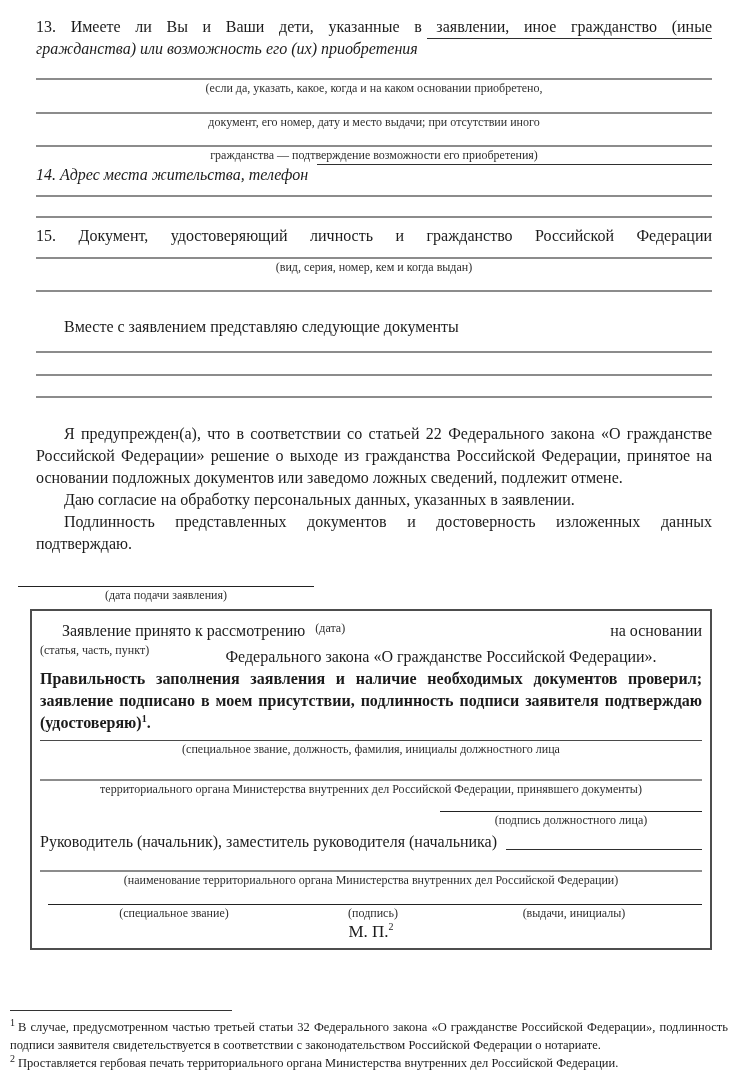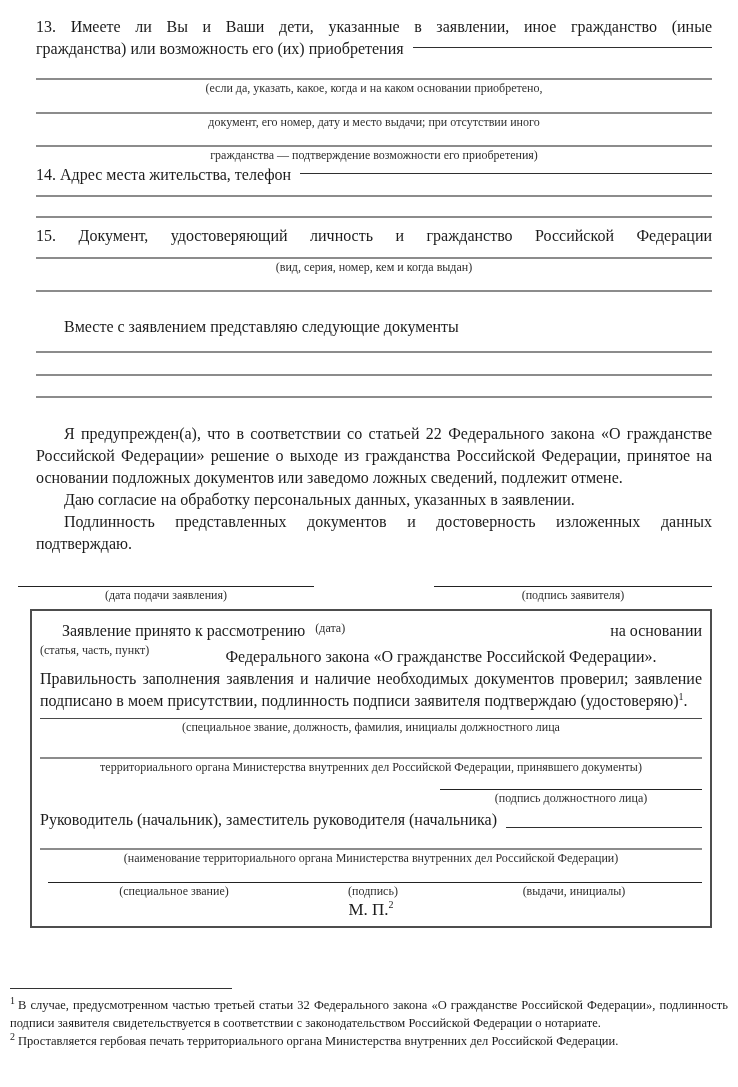--- a/index.html
+++ b/index.html
@@ -10,21 +10,21 @@
     background: #ffffff;
     color: #1b1b1b;
     font-family: "Liberation Serif", "DejaVu Serif", serif;
     font-size: 16px; line-height: 22px;
     overflow: hidden;
   }
   .main { padding: 16px 26px 0 36px; }
 
   .jline { text-align: justify; text-align-last: justify; }
   .just  { text-align: justify; }
-  .flexline { display: flex; align-items: center; }
+  .flexline { display: flex; align-items: flex-start; font-style: italic; }
   .flexline > span:first-child { white-space: nowrap; }
   .fill { flex: 1 1 auto; border-bottom: 1.5px solid #2f2f2f; margin-left: 9px; margin-bottom: 3px; height: 0; }
 
   .fline  { border-top: 2px solid #8c8c8c; height: 0; }
   .fline.dark { border-top: 1.5px solid #4a4a4a; }
   .hint { font-size: 12px; line-height: 13px; color: #2e2e2e; text-align: center; margin-top: 2px; }
 
   .frow-a { margin-top: 18px; }
   .frow-b { margin-top: 17px; }
   .frow-c { margin-top: 16px; }
@@ -57,21 +57,21 @@
   }
   .boxrow1 { display: flex; }
   .boxrow1 .lead { white-space: nowrap; padding-left: 22px; }
   .boxrow1 .tail { white-space: nowrap; padding-left: 10px; }
   .datecol { flex: 1 1 auto; margin-left: 10px; display: flex; flex-direction: row; }
   .dline { height: 21px; border-bottom: 1.5px solid #333333; }
   .boxrow2 { display: flex; }
   .artcol { width: 140px; display: flex; flex-direction: row; }
   .aline { height: 16px; border-bottom: 2px solid #8c8c8c; }
   .lawtext { flex: 1 1 auto; text-align: center; padding-top: 4px; }
-  .boxpara { margin-top: 0; }
+  .boxpara { margin-top: 0; font-weight: bold; }
   .bfrow-1 { margin-top: 6px; }
   .bfrow-2 { margin-top: 23px; }
   .signcol { width: 262px; margin-left: auto; margin-top: 15px; }
   .headrow { margin-top: 4px; display: flex; align-items: flex-end; }
   .bfrow-3 { margin-top: 17px; }
   .threecol { display: flex; justify-content: flex-end; margin-top: 17px; }
   .col-rank { width: 252px; }
   .col-sign { width: 146px; }
   .col-name { width: 256px; }
   .stamp { text-align: center; margin-top: 1px; font-size: 17px; }
@@ -129,24 +129,20 @@
     <div class="fline line-docs-3"></div>
 
     <p class="just warn">Я предупрежден(а), что в соответствии со статьей 22 Федерального закона «О гражданстве Российской Федерации» решение о выходе из гражданства Российской Федерации, принятое на основании подложных документов или заведомо ложных сведений, подлежит отмене.</p>
     <p class="para">Даю согласие на обработку персональных данных, указанных в заявлении.</p>
     <p class="just para">Подлинность представленных документов и достоверность изложенных данных подтверждаю.</p>
 
     <div class="sigrow">
       <div class="sigcol-l">
         <div class="sigline"></div>
         <div class="hint">(дата подачи заявления)</div>
-      </div>
-      <div class="sigcol-r">
-        <div class="sigline"></div>
-        <div class="hint">(подпись заявителя)</div>
       </div>
     </div>
 
     <div class="box">
       <div class="boxrow1">
         <span class="lead">Заявление принято к рассмотрению</span>
         <span class="datecol">
           <span class="dline"></span>
           <span class="hint">(дата)</span>
         </span>

